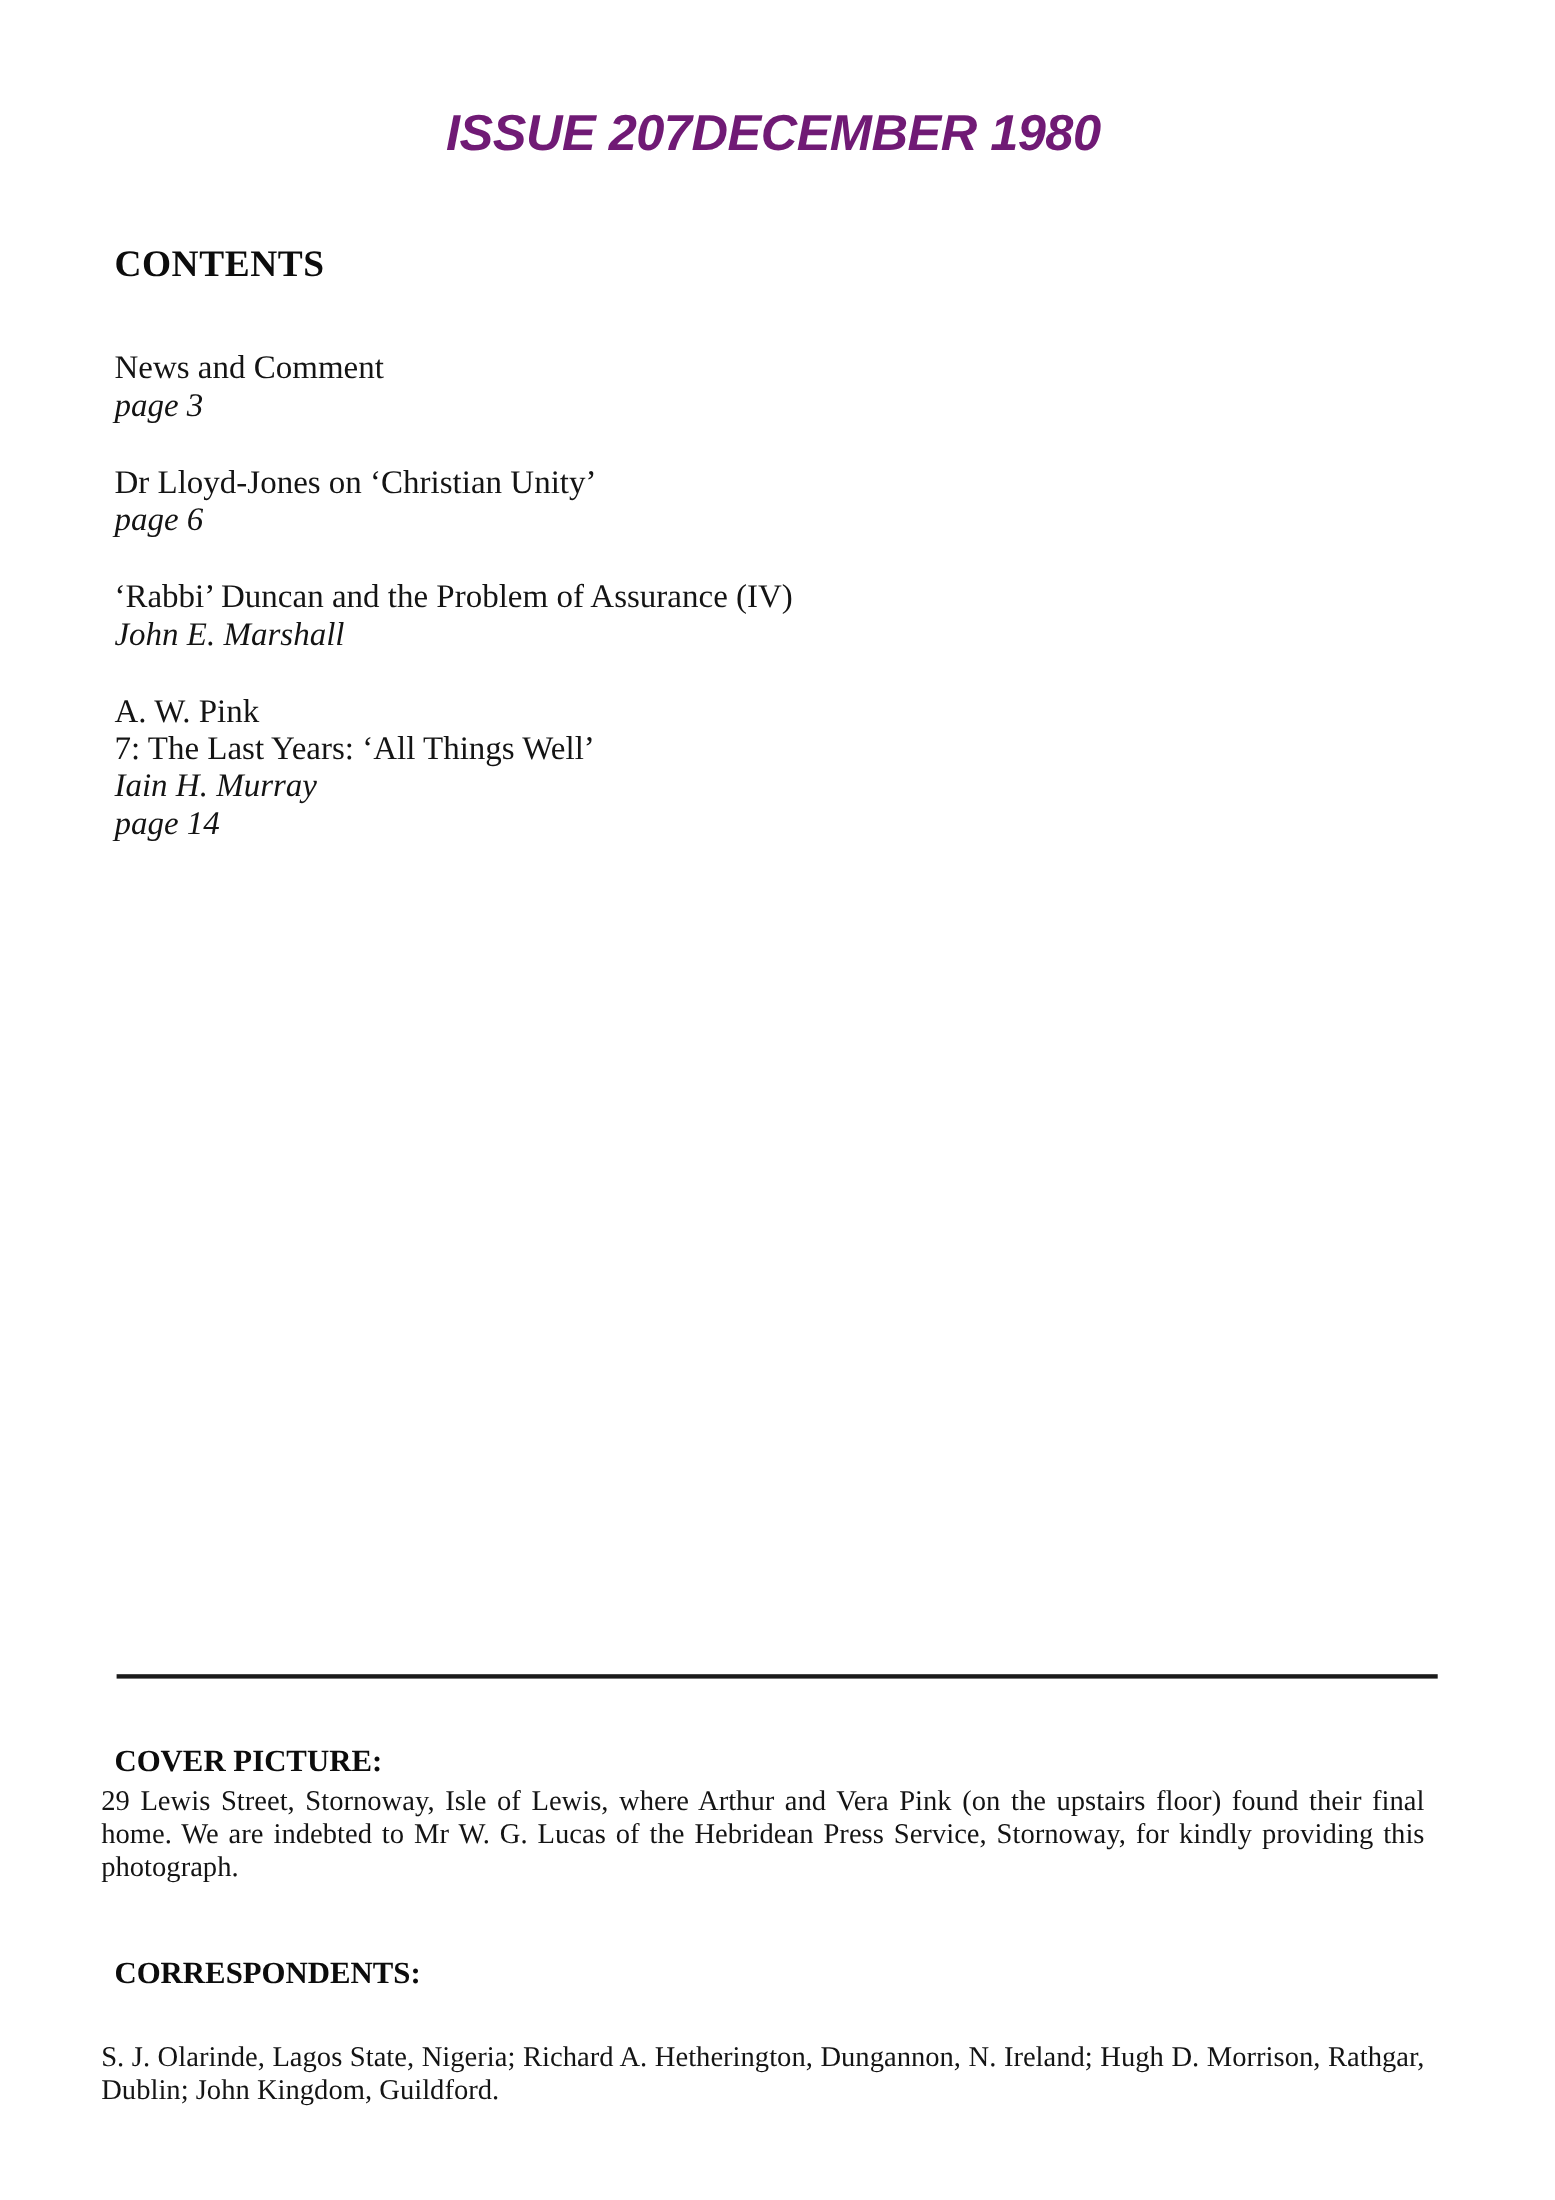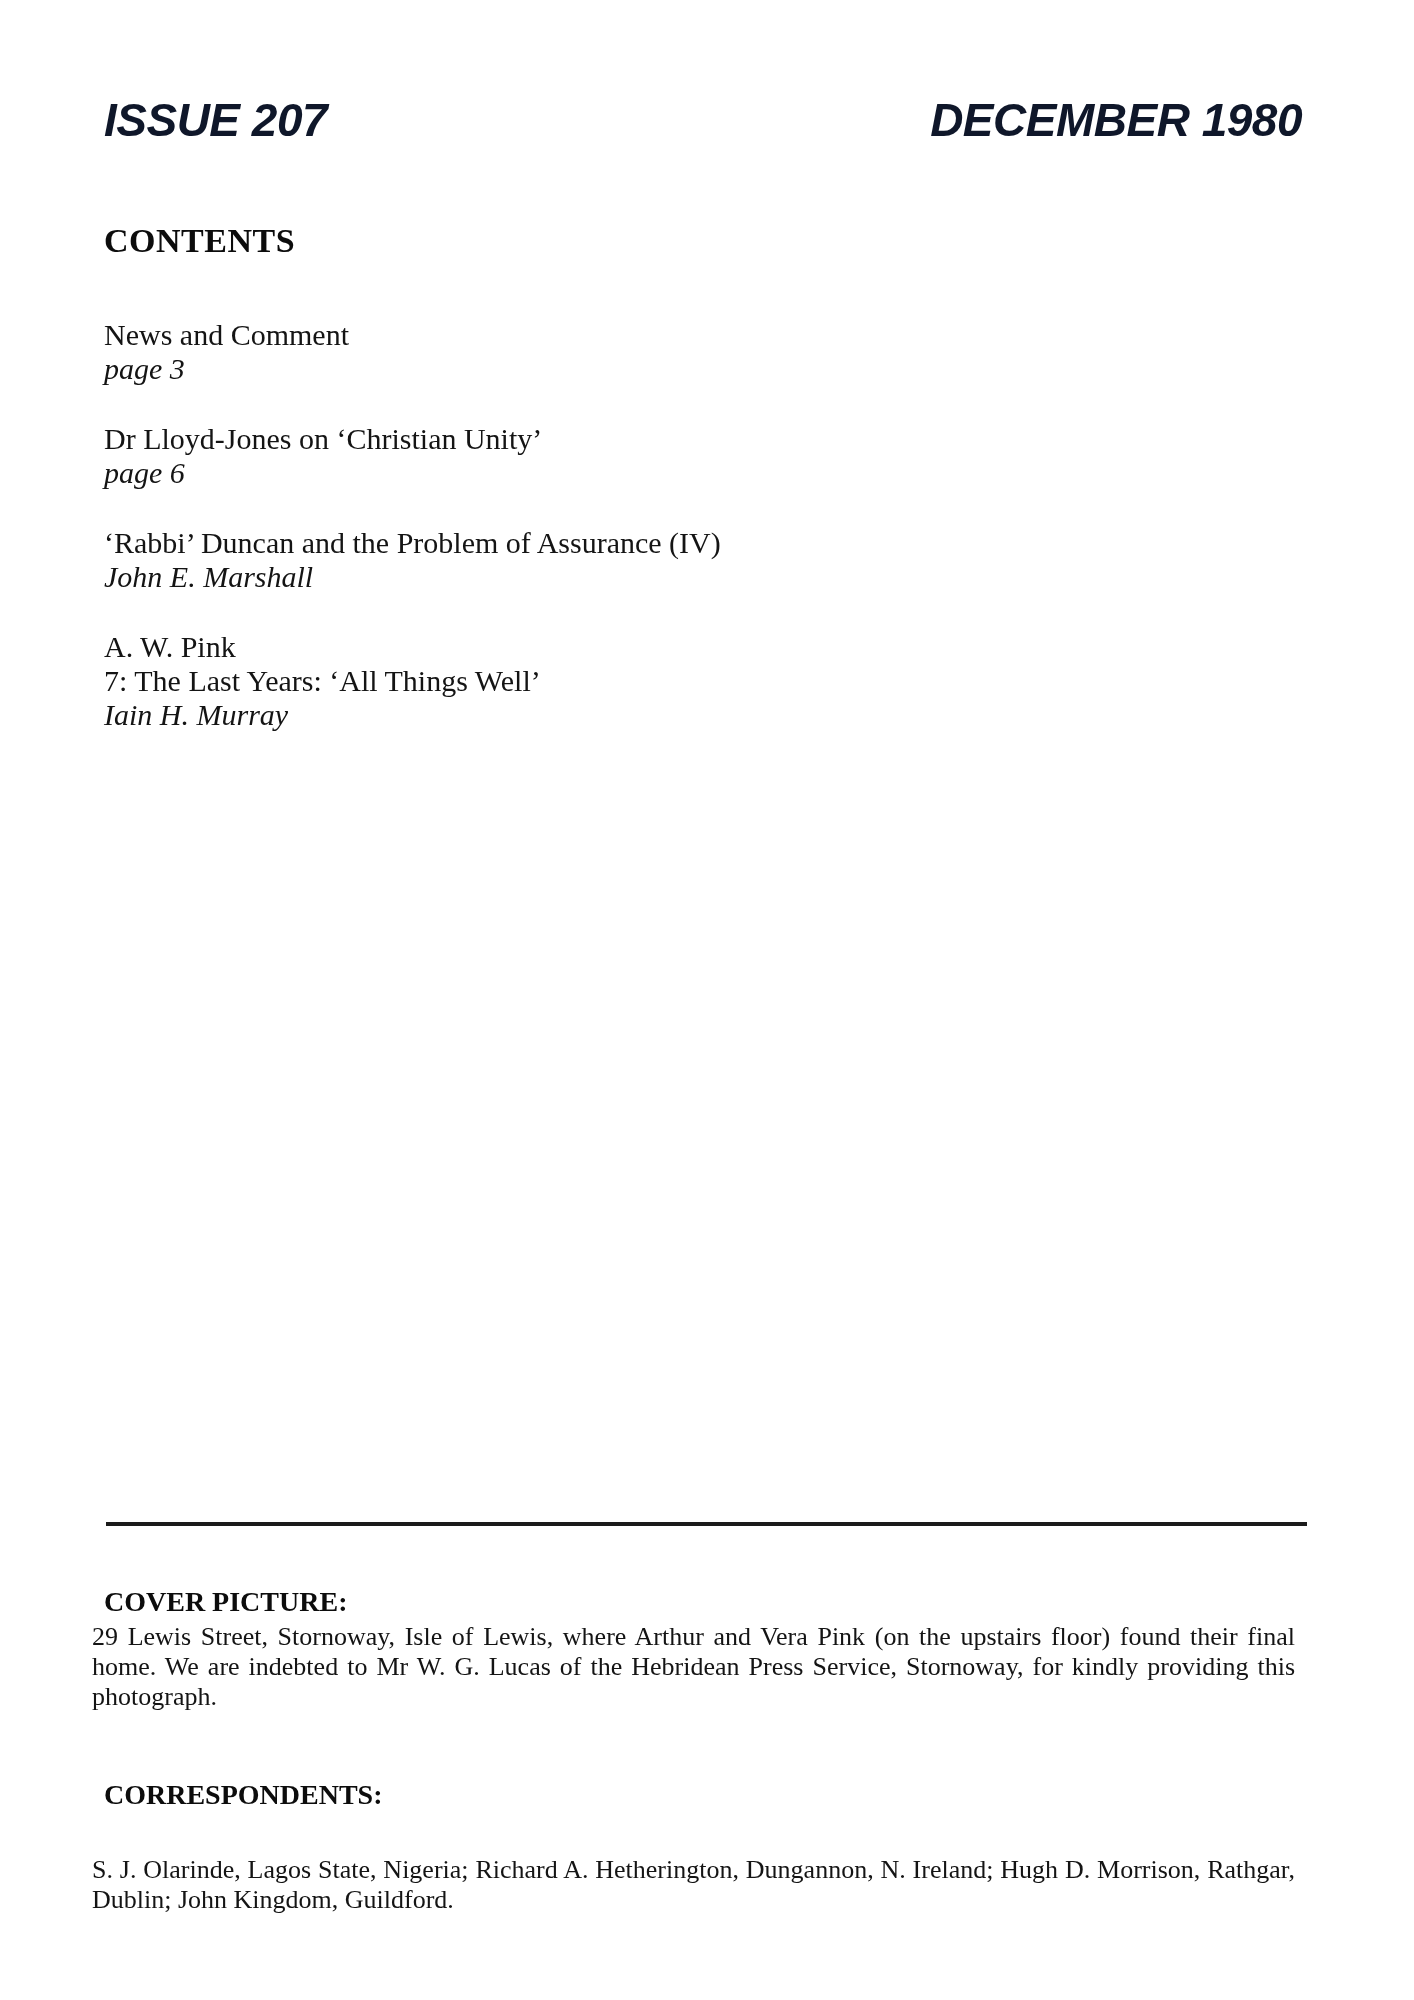--- a/index.html
+++ b/index.html
@@ -18,29 +18,29 @@
     overflow: hidden;
   }
 
   
   .header-row {
     position: absolute;
     top: 97px;
     left: 104px;
     right: 112px;
     display: flex;
-    justify-content: space-between;
+    justify-content: center;
     align-items: baseline;
     font-family: "Liberation Sans", sans-serif;
     font-weight: bold;
     font-style: italic;
     font-size: 46px;
     line-height: 1;
     letter-spacing: -0.5px;
-    color: #0f172a;
+    color: #701a75;
   }
 
   
   .contents-heading {
     position: absolute;
     top: 222px;
     left: 104px;
     font-weight: bold;
     font-size: 34px;
     line-height: 1.1;
@@ -118,20 +118,21 @@
         <div class="toc-page">page 6</div>
       </div>
       <div class="toc-item">
         <div class="toc-title">‘Rabbi’ Duncan and the Problem of Assurance (IV)</div>
         <div class="toc-author">John E. Marshall</div>
       </div>
       <div class="toc-item">
         <div class="toc-title">A. W. Pink</div>
         <div class="toc-subtitle">7: The Last Years: ‘All Things Well’</div>
         <div class="toc-author">Iain H. Murray</div>
+        <div class="toc-page">page 14</div>
       </div>
     </div>
 
   <div class="rule"></div>
 
   <div class="section-heading cover-heading">COVER PICTURE:</div>
   <div class="section-text cover-text">29 Lewis Street, Stornoway, Isle of Lewis, where Arthur and Vera Pink (on the upstairs floor) found their final home.  We are indebted to Mr W. G. Lucas of the Hebridean Press Service, Stornoway, for kindly providing this photograph.</div>
 
   <div class="section-heading corr-heading">CORRESPONDENTS:</div>
   <div class="section-text corr-text">S. J. Olarinde, Lagos State, Nigeria; Richard A. Hetherington, Dungannon, N. Ireland; Hugh D. Morrison, Rathgar, Dublin; John Kingdom, Guildford.</div>

